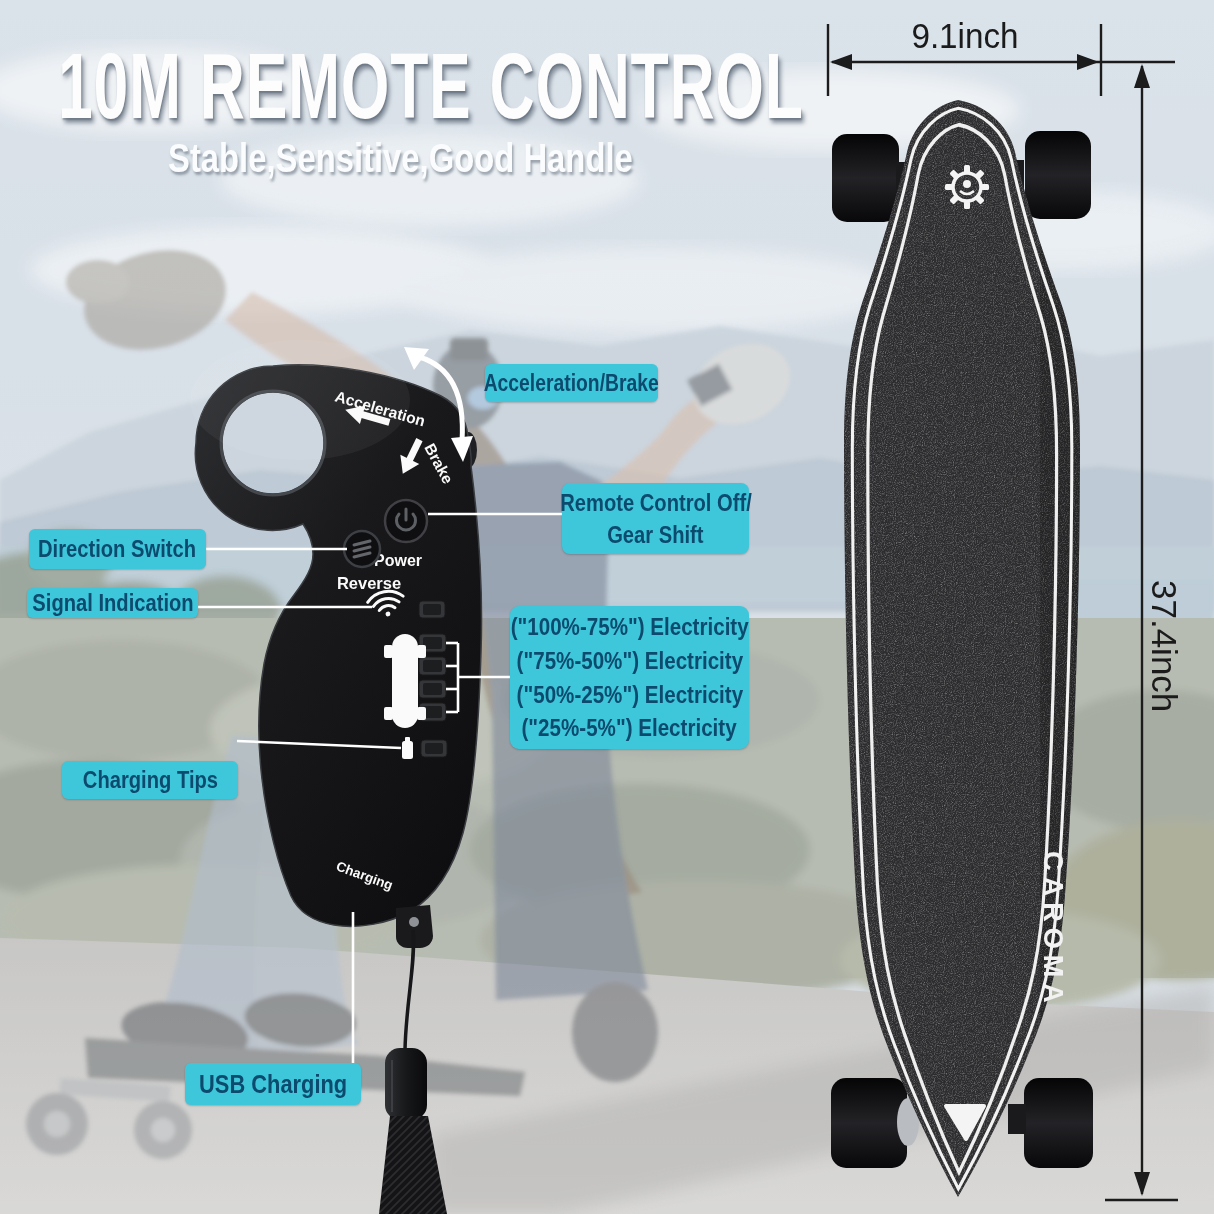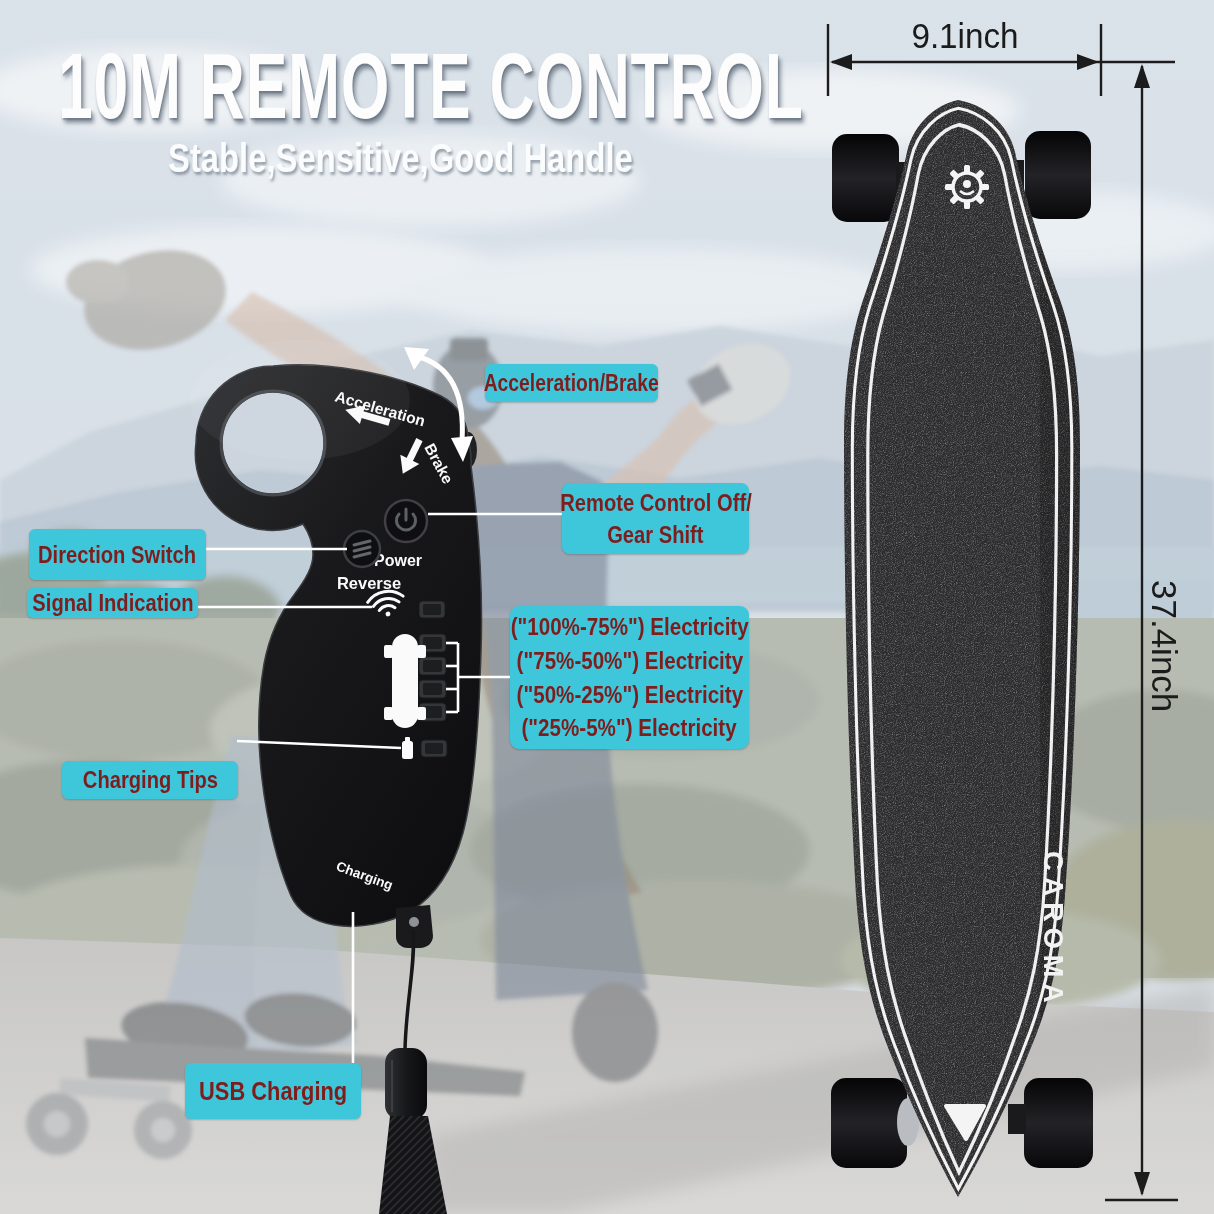--- a/index.html
+++ b/index.html
@@ -4,21 +4,21 @@
 <style>
   html,body{margin:0;padding:0;background:#e8e8e8;}
   #canvas{
     position:relative;width:1214px;height:1214px;overflow:hidden;
     font-family:"Liberation Sans",sans-serif;
     background:linear-gradient(180deg,#ccd7e1 0%,#c8d3de 28%,#cbd4dd 48%,#c9d2da 60%);
   }
   svg{position:absolute;left:0;top:0;}
   .lbl{
     position:absolute;display:flex;align-items:center;justify-content:center;
-    background:#3EC7DB;color:#7f1d1d;font-weight:700;border-radius:6px;
+    background:#3EC7DB;color:#0c4a6e;font-weight:700;border-radius:6px;
     box-shadow:0 1px 2px rgba(20,40,45,.25);
   }
   .lbl .cond{display:inline-block;transform:scaleX(.84);white-space:nowrap;}
   .col{flex-direction:column;}
   #title{
     position:absolute;left:58px;top:40px;white-space:nowrap;
     font-size:92px;font-weight:700;color:#fdfdfd;letter-spacing:1px;line-height:1.0;
     transform:scaleX(.68);transform-origin:left top;
     text-shadow:4px 5px 5px rgba(85,97,112,.65),1px 2px 2px rgba(85,97,112,.5);
   }
@@ -337,36 +337,36 @@
 
   <div class="lbl" style="left:485px;top:364px;width:173px;height:38px;font-size:23px;">
     <span class="cond">Acceleration/Brake</span>
   </div>
 
   <div class="lbl col" style="left:562px;top:483px;width:187px;height:71px;font-size:24px;line-height:1.32;border-radius:8px;">
     <span class="cond">Remote Control Off/</span>
     <span class="cond">Gear Shift</span>
   </div>
 
-  <div class="lbl" style="left:29px;top:529px;width:177px;height:51px;font-size:24px;">
+  <div class="lbl" style="left:29px;top:529px;width:177px;height:40px;font-size:24px;">
     <span class="cond">Direction Switch</span>
   </div>
 
   <div class="lbl" style="left:27px;top:588px;width:171px;height:30px;font-size:24px;">
     <span class="cond">Signal Indication</span>
   </div>
 
   <div class="lbl col" style="left:510px;top:606px;width:239px;height:143px;font-size:24.5px;line-height:1.38;border-radius:9px;">
     <span class="cond">("100%-75%") Electricity</span>
     <span class="cond">("75%-50%") Electricity</span>
     <span class="cond">("50%-25%") Electricity</span>
     <span class="cond">("25%-5%") Electricity</span>
   </div>
 
   <div class="lbl" style="left:62px;top:721px;width:176px;height:38px;font-size:24px;margin-top:40px;">
     <span class="cond">Charging Tips</span>
   </div>
 
-  <div class="lbl" style="left:185px;top:1063px;width:176px;height:56px;font-size:26px;">
+  <div class="lbl" style="left:185px;top:1063px;width:176px;height:42px;font-size:26px;">
     <span class="cond">USB Charging</span>
   </div>
 
 </div>
 
 </body></html>

